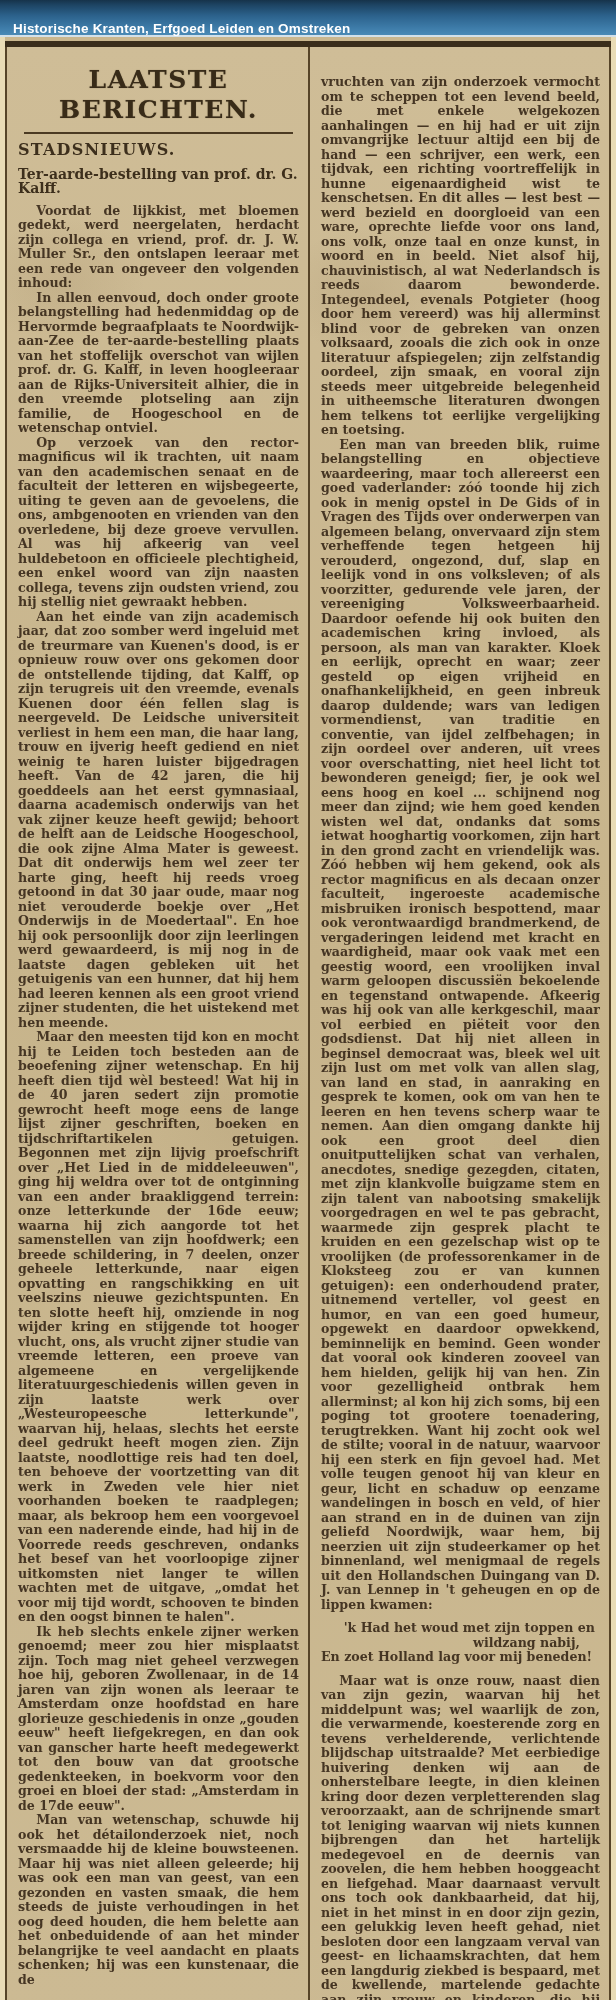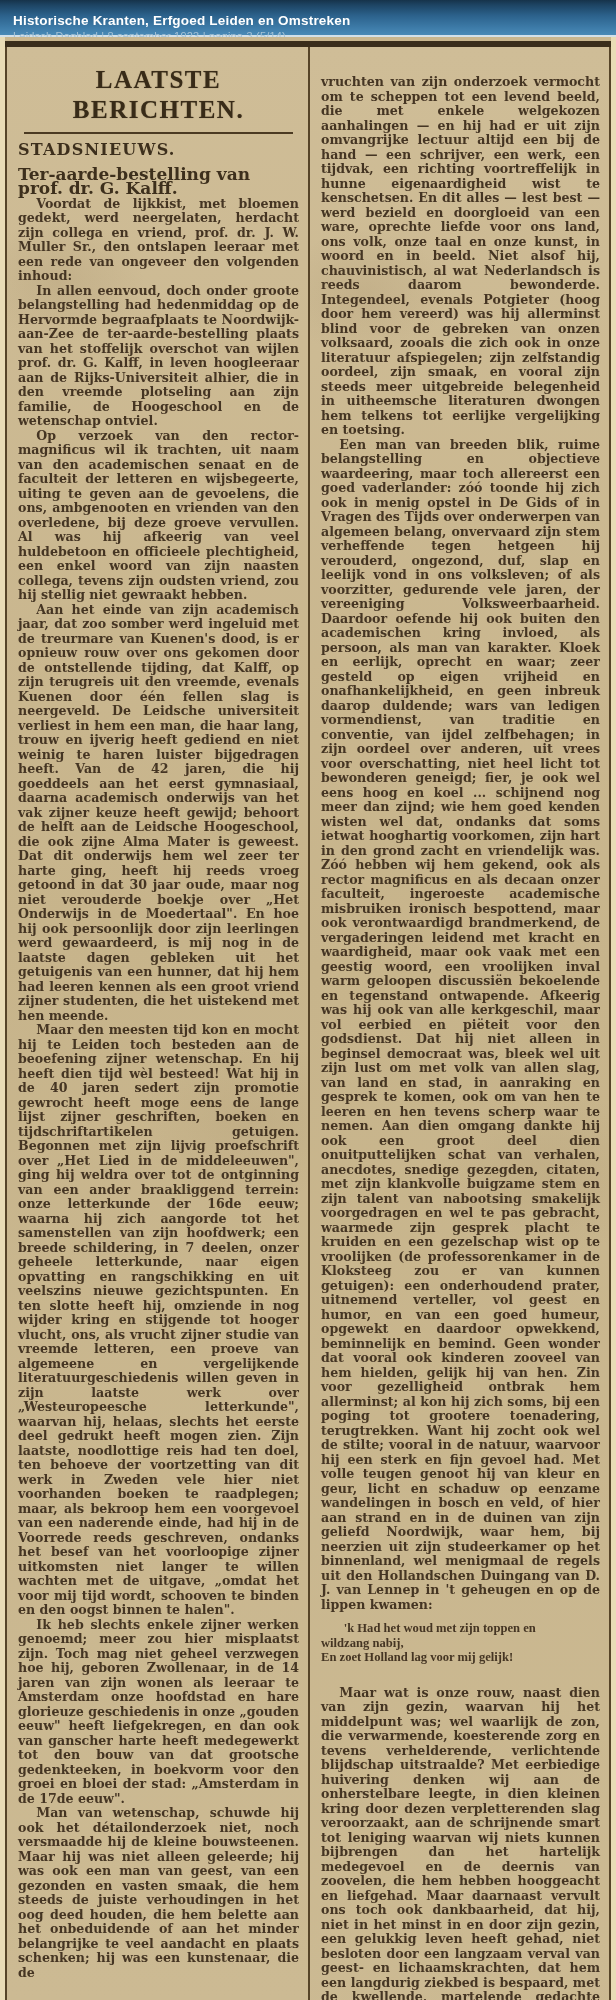--- a/index.html
+++ b/index.html
@@ -5,21 +5,21 @@
   * { margin:0; padding:0; box-sizing:border-box; }
   html,body { width:616px; }
   body {
     font-family:"Liberation Sans", sans-serif;
     background:#e9dcb6;
     width:616px; height:2000px; overflow:hidden;
   }
 
   
   .app-header {
-    height:37px; padding:13px 0 0 13px;
+    height:37px; padding:21px 0 0 13px;
     background:linear-gradient(180deg,#16334a 0%,#1d4463 14%,#2c628c 45%,#3e7ca9 80%,#4a8ab6 100%);
     border-bottom:2px solid #d3e1ea;
   }
   .app-title {
     color:#ffffff; font-weight:bold; font-size:13.5px; letter-spacing:.2px;
   }
   .app-subtitle {
     color:#a7c3d6; font-size:11px; margin-top:2px; letter-spacing:.2px;
   }
 
@@ -46,35 +46,34 @@
       linear-gradient(180deg,#cfbd97 0%,#c7b48b 45%,#ccba93 100%);
   }
   .col-left  { border-left:2px solid #564428; align-self:flex-start; }
   .col-right { border-left:2px solid #564428; border-right:2px solid #564428; }
 
   .masthead {
     text-align:center; font-size:25px; line-height:30px;
     letter-spacing:1.5px; word-spacing:8px;
     color:#382b18; margin:12px 0 7px 0;
     text-shadow:0 0 1px rgba(56,43,24,.55);
-    font-family:Liberation Serif, serif;
   }
   .masthead-rule { border:none; border-top:2px solid #4b3a22; margin:0 6px 9px 6px; }
   .section-heading {
     font-size:16px; letter-spacing:1.2px;
     color:#3d2f1c; margin-bottom:9px;
   }
-  .article-title { font-size:17px; margin-bottom:1px; color:#3d2f1c; text-align:left; }
+  .article-title { font-size:14px; margin-bottom:8px; color:#3d2f1c; text-align:left; }
 
   .para { text-indent:1.45em; }
   .no-indent-first .para:first-child { text-indent:0;margin-top:22px; }
 
-  .poem { margin:9px 0 21px 0; text-align:left;font-family:Liberation Serif, serif; }
+  .poem { margin:9px 0 9px 0; text-align:left; }
   .poem-line-1 { text-indent:1.8em; }
-  .poem-line-2 { padding-right:1.6em; }
+  .poem-line-2 { text-align:right; padding-right:1.6em; }
 </style>
 </head>
 <body>
 
 <header class="app-header">
   <div class="app-title">Historische Kranten, Erfgoed Leiden en Omstreken</div>
   <div class="app-subtitle">Leidsch Dagblad | 8 september 1923 | pagina 3  (5/14)</div>
 </header>
 
 <div class="scan">
@@ -101,21 +100,21 @@
     </div>
 
     <div class="col col-right">
       <div class="no-indent-first">
           <p class="para">vruchten van zijn onderzoek vermocht om te scheppen tot een levend beeld, die met enkele welgekozen aanhalingen — en hij had er uit zijn omvangrijke lectuur altijd een bij de hand — een schrijver, een werk, een tijdvak, een richting voortreffelijk in hunne eigenaardigheid wist te kenschetsen. En dit alles — lest best — werd bezield en doorgloeid van een ware, oprechte liefde voor ons land, ons volk, onze taal en onze kunst, in woord en in beeld. Niet alsof hij, chauvinistisch, al wat Nederlandsch is reeds daarom bewonderde. Integendeel, evenals Potgieter (hoog door hem vereerd) was hij allerminst blind voor de gebreken van onzen volksaard, zooals die zich ook in onze literatuur afspiegelen; zijn zelfstandig oordeel, zijn smaak, en vooral zijn steeds meer uitgebreide belegenheid in uitheemsche literaturen dwongen hem telkens tot eerlijke vergelijking en toetsing.</p>
           <p class="para">Een man van breeden blik, ruime belangstelling en objectieve waardeering, maar toch allereerst een goed vaderlander: zóó toonde hij zich ook in menig opstel in De Gids of in Vragen des Tijds over onderwerpen van algemeen belang, onvervaard zijn stem verheffende tegen hetgeen hij verouderd, ongezond, duf, slap en leelijk vond in ons volksleven; of als voorzitter, gedurende vele jaren, der vereeniging Volksweerbaarheid. Daardoor oefende hij ook buiten den academischen kring invloed, als persoon, als man van karakter. Kloek en eerlijk, oprecht en waar; zeer gesteld op eigen vrijheid en onafhankelijkheid, en geen inbreuk daarop duldende; wars van ledigen vormendienst, van traditie en conventie, van ijdel zelfbehagen; in zijn oordeel over anderen, uit vrees voor overschatting, niet heel licht tot bewonderen geneigd; fier, je ook wel eens hoog en koel ... schijnend nog meer dan zijnd; wie hem goed kenden wisten wel dat, ondanks dat soms ietwat hooghartig voorkomen, zijn hart in den grond zacht en vriendelijk was. Zóó hebben wij hem gekend, ook als rector magnificus en als decaan onzer faculteit, ingeroeste academische misbruiken ironisch bespottend, maar ook verontwaardigd brandmerkend, de vergaderingen leidend met kracht en waardigheid, maar ook vaak met een geestig woord, een vroolijken inval warm geloopen discussiën bekoelende en tegenstand ontwapende. Afkeerig was hij ook van alle kerkgeschil, maar vol eerbied en piëteit voor den godsdienst. Dat hij niet alleen in beginsel democraat was, bleek wel uit zijn lust om met volk van allen slag, van land en stad, in aanraking en gesprek te komen, ook om van hen te leeren en hen tevens scherp waar te nemen. Aan dien omgang dankte hij ook een groot deel dien onuitputtelijken schat van verhalen, anecdotes, snedige gezegden, citaten, met zijn klankvolle buigzame stem en zijn talent van nabootsing smakelijk voorgedragen en wel te pas gebracht, waarmede zijn gesprek placht te kruiden en een gezelschap wist op te vroolijken (de professorenkamer in de Kloksteeg zou er van kunnen getuigen): een onderhoudend prater, uitnemend verteller, vol geest en humor, en van een goed humeur, opgewekt en daardoor opwekkend, beminnelijk en bemind. Geen wonder dat vooral ook kinderen zooveel van hem hielden, gelijk hij van hen. Zin voor gezelligheid ontbrak hem allerminst; al kon hij zich soms, bij een poging tot grootere toenadering, terugtrekken. Want hij zocht ook wel de stilte; vooral in de natuur, waarvoor hij een sterk en fijn gevoel had. Met volle teugen genoot hij van kleur en geur, licht en schaduw op eenzame wandelingen in bosch en veld, of hier aan strand en in de duinen van zijn geliefd Noordwijk, waar hem, bij neerzien uit zijn studeerkamer op het binnenland, wel menigmaal de regels uit den Hollandschen Duingang van D. J. van Lennep in 't geheugen en op de lippen kwamen:</p>
         </div>
       <div class="poem">
         <div class="poem-line-1">'k Had het woud met zijn toppen en</div>
         <div class="poem-line-2">wildzang nabij,</div>
-        <div class="poem-line-3">En zoet Holland lag voor mij gelijk!</div>
+        <div class="poem-line-3">En zoet Holland lag voor mij beneden!</div>
       </div>
       <div>
           <p class="para">Maar wat is onze rouw, naast dien van zijn gezin, waarvan hij het middelpunt was; wel waarlijk de zon, die verwarmende, koesterende zorg en tevens verhelderende, verlichtende blijdschap uitstraalde? Met eerbiedige huivering denken wij aan de onherstelbare leegte, in dien kleinen kring door dezen verpletterenden slag veroorzaakt, aan de schrijnende smart tot leniging waarvan wij niets kunnen bijbrengen dan het hartelijk medegevoel en de deernis van zoovelen, die hem hebben hooggeacht en liefgehad. Maar daarnaast vervult ons toch ook dankbaarheid, dat hij, niet in het minst in en door zijn gezin, een gelukkig leven heeft gehad, niet besloten door een langzaam verval van geest- en lichaamskrachten, dat hem een langdurig ziekbed is bespaard, met de kwellende, martelende gedachte aan zijn vrouw en kinderen, die hij beroofd zou moeten achterlaten op deze „langhe vaart" naar „'t ander lant", van waar niemand hier beneden terugkeert!</p>
         </div>
     </div>
 
   </div>
 </div>
 
 </body></html>

